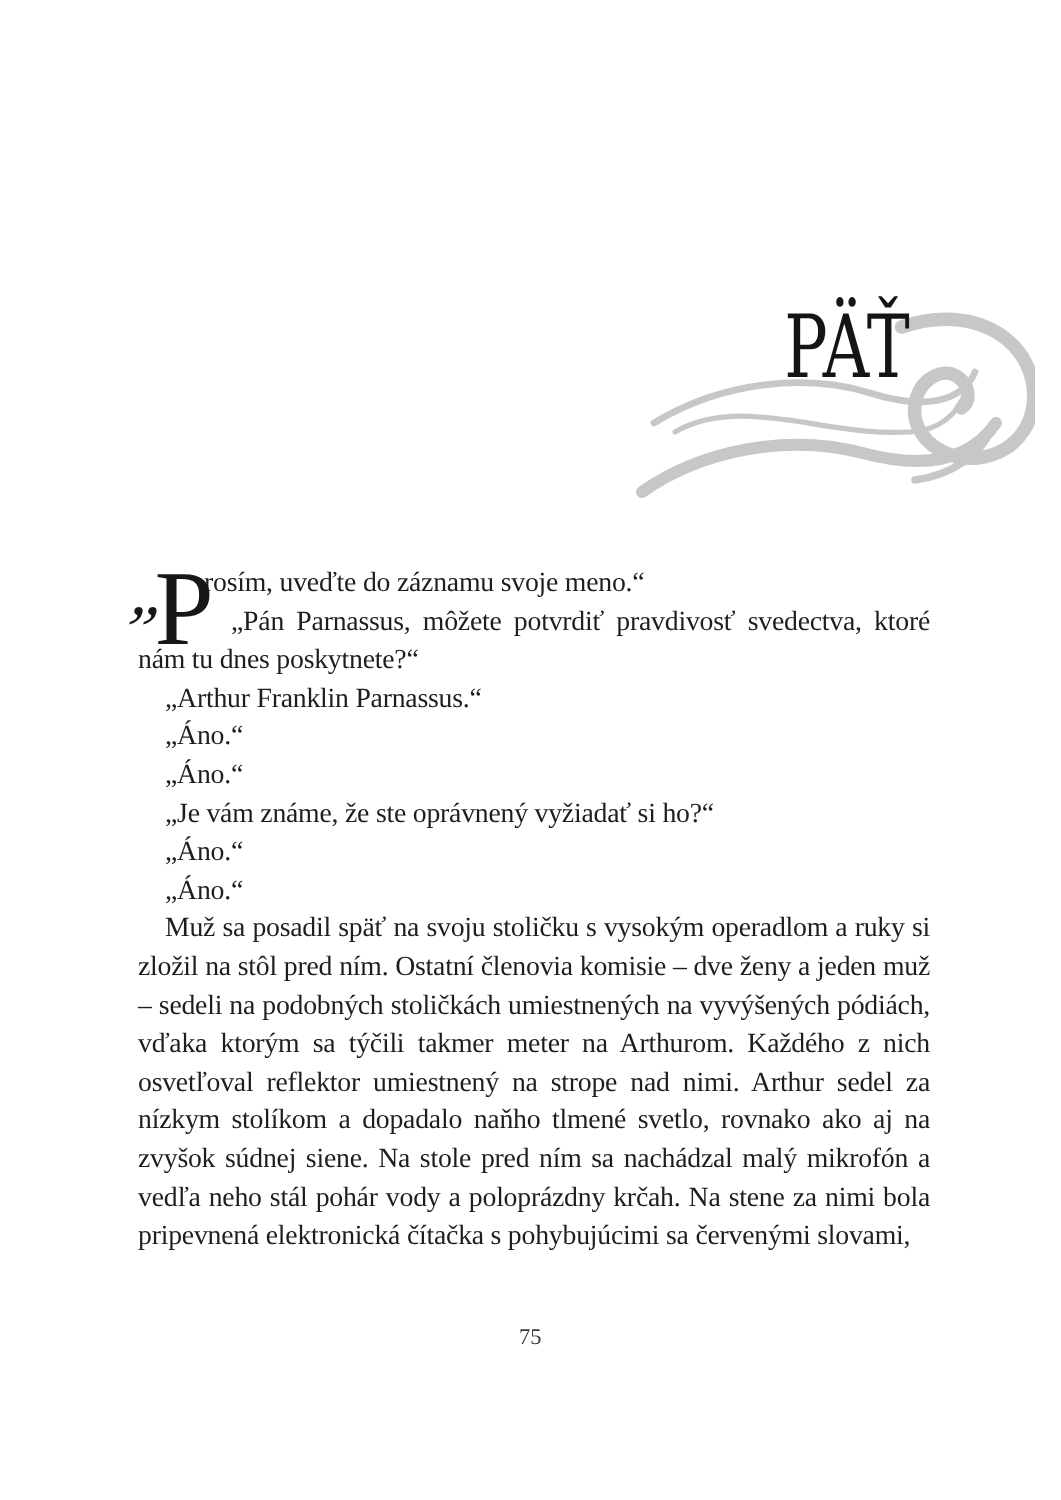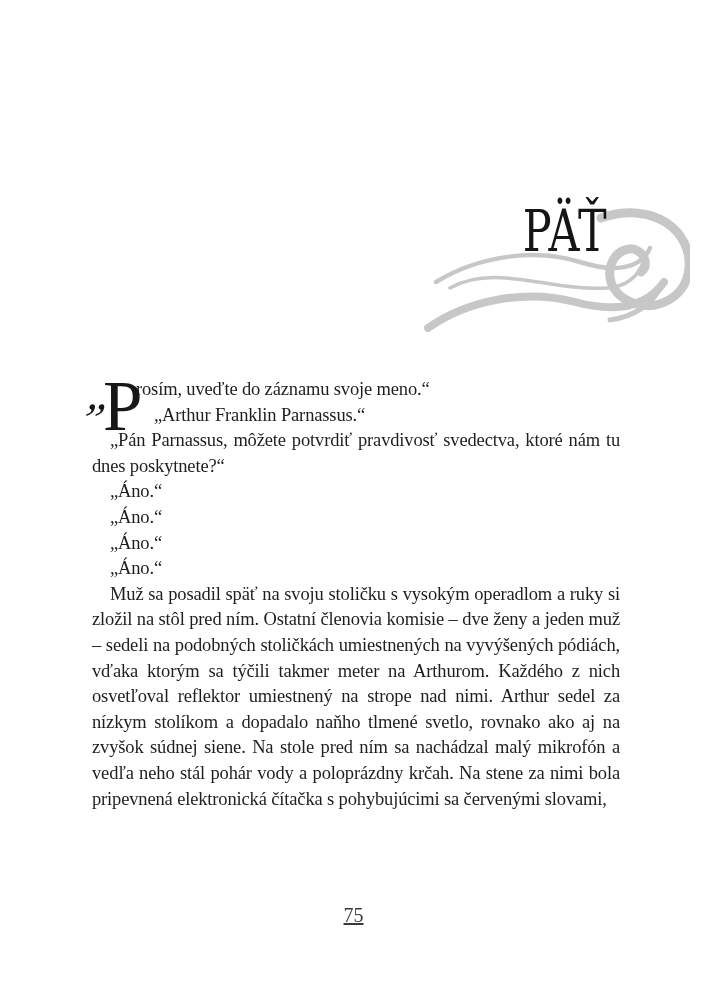--- a/index.html
+++ b/index.html
@@ -84,26 +84,25 @@
     line-height: 1;
     font-style: italic;
     color: #171717;
     transform: skewX(-12deg);
   }
 
   
   .page-number {
     position: absolute;
     left: 0;
-    top: 904px;
+    top: 884px;
     width: 100%;
     text-align: center;
-    font-size: 20px;
+    font-size: 15px;
     color: #3a3a3a;
-    text-decoration: underline;
   }
 </style>
 </head>
 <body>
 
 <div class="page">
 
   <svg class="ornament" viewBox="0 0 270 140" xmlns="http://www.w3.org/2000/svg">
     <g stroke="#c6c7c9">
 
@@ -121,24 +120,25 @@
 
   <div class="chapter-heading">
     <span class="heading-text">PÄŤ</span>
   </div>
 
   <div class="body-text">
       <p class="para dropcap-para"><span class="dropcap">
           <span class="dc-quote">„</span>
           <span class="dc-letter">P</span>
         </span>rosím, uveďte do záznamu svoje meno.“</p>
+      <p class="para">„Pán Parnassus, môžete potvrdiť pravdivosť svedectva, ktoré nám tu dnes poskytnete?“</p>
       <p class="para">„Arthur Franklin Parnassus.“</p>
-      <p class="para">„Pán Parnassus, môžete potvrdiť pravdivosť svedectva, ktoré nám tu dnes poskytnete?“</p>
       <p class="para">„Áno.“</p>
       <p class="para">„Áno.“</p>
+      <p class="para">„Je vám známe, že ste oprávnený vyžiadať si ho?“</p>
       <p class="para">„Áno.“</p>
       <p class="para">„Áno.“</p>
       <p class="para">Muž sa posadil späť na svoju stoličku s vysokým operadlom a ruky si zložil na stôl pred ním. Ostatní členovia komisie – dve ženy a jeden muž – sedeli na podobných stoličkách umiestnených na vyvýšených pódiách, vďaka ktorým sa týčili takmer meter na Arthurom. Každého z nich osvetľoval reflektor umiestnený na strope nad nimi. Arthur sedel za nízkym stolíkom a dopadalo naňho tlmené svetlo, rovnako ako aj na zvyšok súdnej siene. Na stole pred ním sa nachádzal malý mikrofón a vedľa neho stál pohár vody a poloprázdny krčah. Na stene za nimi bola pripevnená elektronická čítačka s pohybujúcimi sa červenými slovami,</p>
     </div>
 
   <div class="page-number">75</div>
 
 </div>
 
 </body></html>

